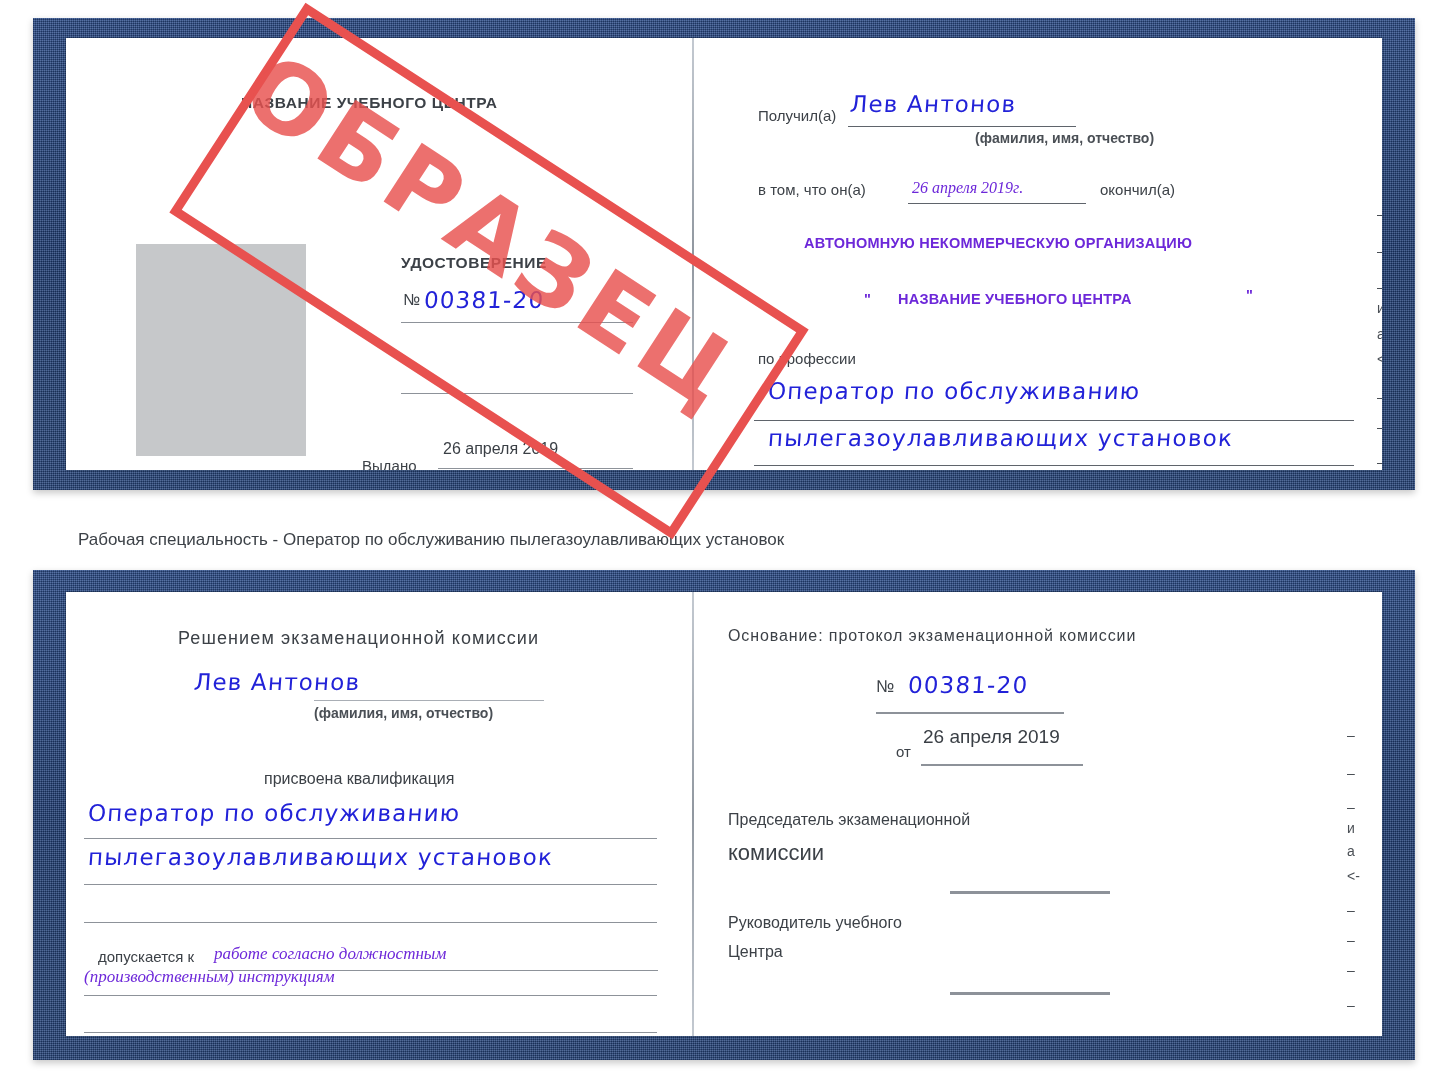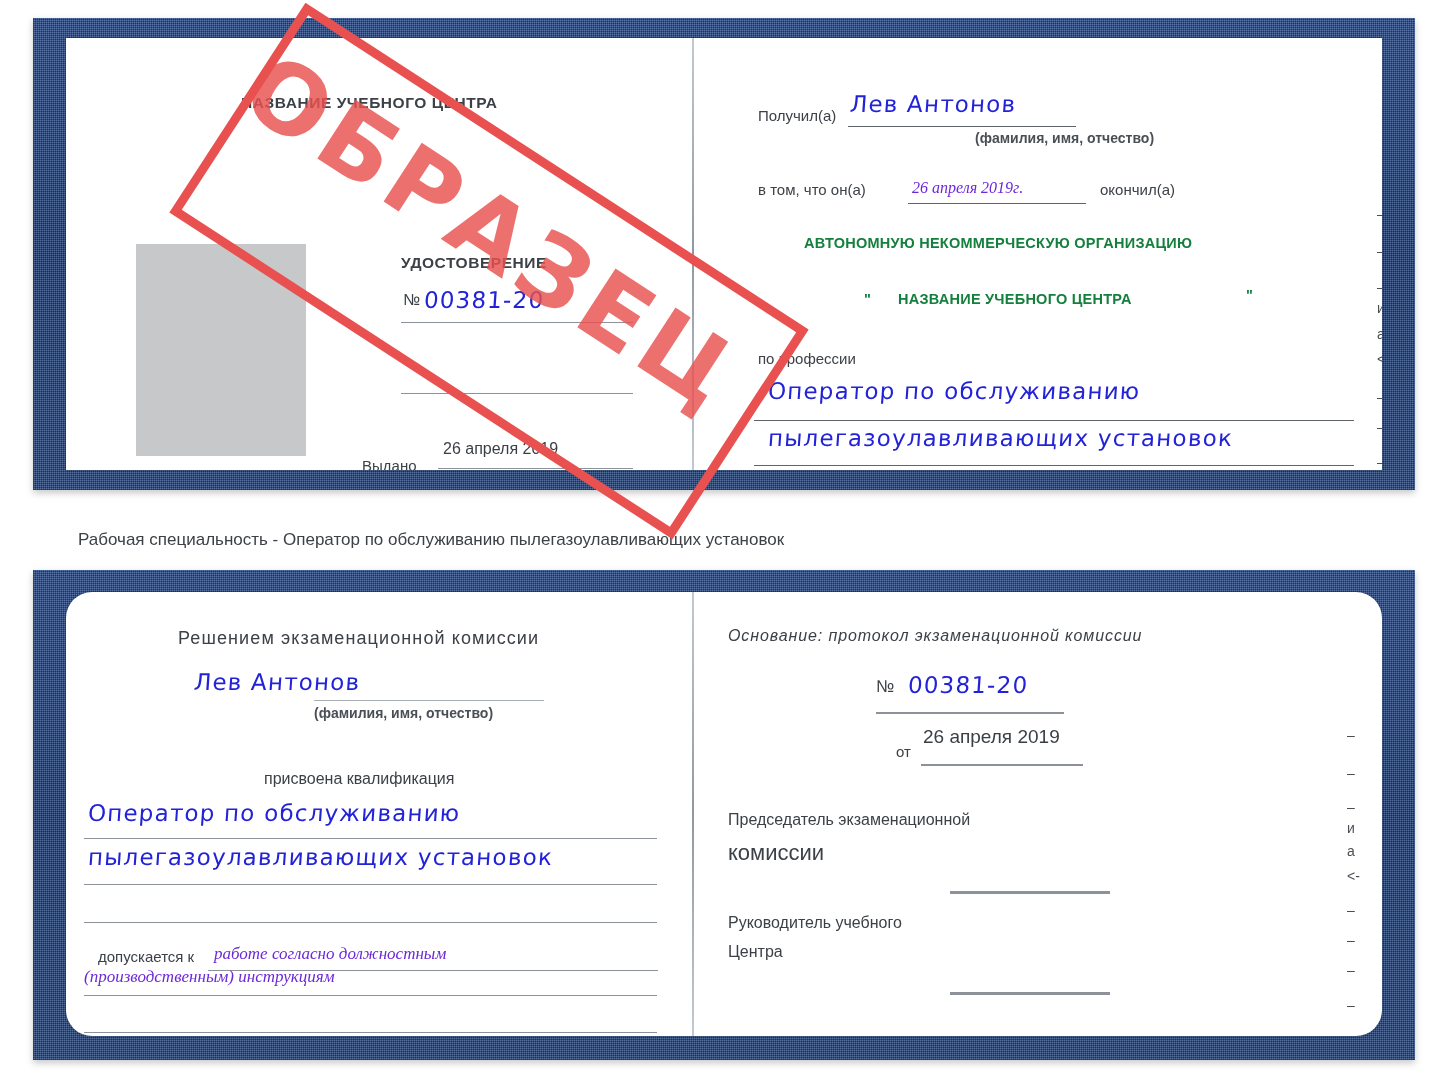--- a/index.html
+++ b/index.html
@@ -28,21 +28,21 @@
   .book.one { left: 33px; top: 18px; width: 1382px; height: 472px; }
   .book.two { left: 33px; top: 570px; width: 1382px; height: 490px; }
 
   
   .spread {
     position: absolute;
     left: 33px; right: 33px; top: 20px; bottom: 20px;
     background: #ffffff;
     box-shadow: 0 0 2px rgba(0,0,0,0.35);
   }
-  .book.two .spread { left: 33px; right: 33px; top: 22px; bottom: 24px; border-radius: 26px; }
+  .book.two .spread { left: 33px; right: 33px; top: 22px; bottom: 24px; }
 
   
   .spine {
     position: absolute;
     top: 0; bottom: 0;
     width: 2px;
     background: linear-gradient(180deg,#b9c0c9,#7d858f,#b9c0c9);
     opacity: .85;
   }
 
@@ -57,21 +57,21 @@
   
   .t {
     position: absolute;
     color: #3a3f45;
     white-space: nowrap;
     font-family: "Liberation Sans", sans-serif;
   }
   .cap  { font-size: 15.5px; font-weight: 700; letter-spacing: .55px; color: #3c4147; }
   .body { font-size: 15px; color: #3c4147; }
   .small{ font-size: 14px; font-weight: 700; color: #4a4f55; }
-  .org  { font-size: 14.5px; font-weight: 700; letter-spacing: .25px; color: #15803d; }
+  .org  { font-size: 14.5px; font-weight: 700; letter-spacing: .25px; color: #6d28d9; }
   .hdr2 { font-size: 18px; font-weight: 400; letter-spacing: 1.1px; color: #3c4147; }
   .hdr3 { font-size: 16px; font-weight: 400; letter-spacing: .9px; color: #3c4147; }
 
   
   .ink {
     position: absolute;
     color: #2222d8;
     font-family: "DejaVu Sans", sans-serif;
     font-size: 23px;
     letter-spacing: 1.2px;
@@ -261,21 +261,21 @@
         <div class="rule" style="left:142px; top:378px; width:450px;"></div>
         <div class="val" style="left:18px; top:375px; font-size:17px;">(производственным) инструкциям</div>
         <div class="rule" style="left:18px; top:403px; width:573px;"></div>
 
         <div class="rule" style="left:18px; top:440px; width:573px;"></div>
       </div>
 
       <div class="spine" style="left:626px"></div>
 
       <div class="page right" style="width:690px">
-        <div class="t hdr3" style="left:36px; top:35px;font-style:italic;">Основание: протокол экзаменационной комиссии</div>
+        <div class="t hdr3" style="left:36px; top:35px;">Основание: протокол экзаменационной комиссии</div>
 
         <div class="t body" style="left:184px; top:85px; font-size:17px;">№</div>
         <div class="ink" style="left:216px; top:80px;">00381-20</div>
         <div class="rule" style="left:184px; top:120px; width:188px; height:2px;"></div>
 
         <div class="t body" style="left:204px; top:151px; font-size:15px;">от</div>
         <div class="valn" style="left:231px; top:134px; font-size:19px;">26 апреля 2019</div>
         <div class="rule" style="left:229px; top:172px; width:162px; height:2px;"></div>
 
         <div class="t body" style="left:36px; top:219px; font-size:16px;">Председатель экзаменационной</div>

